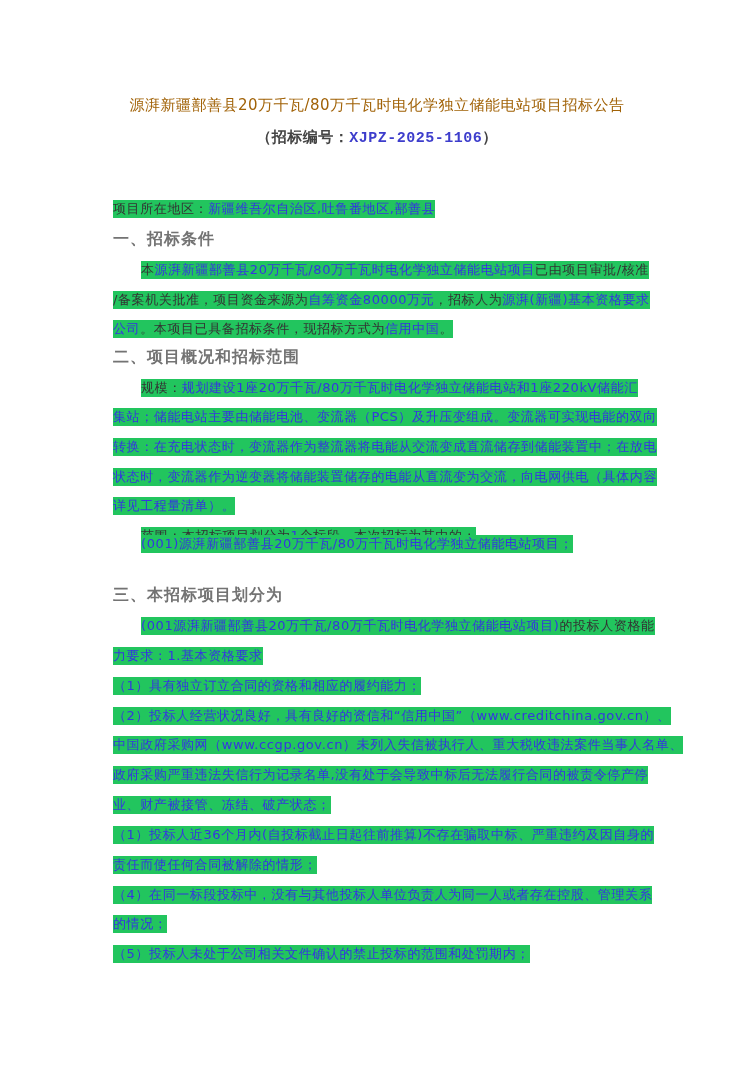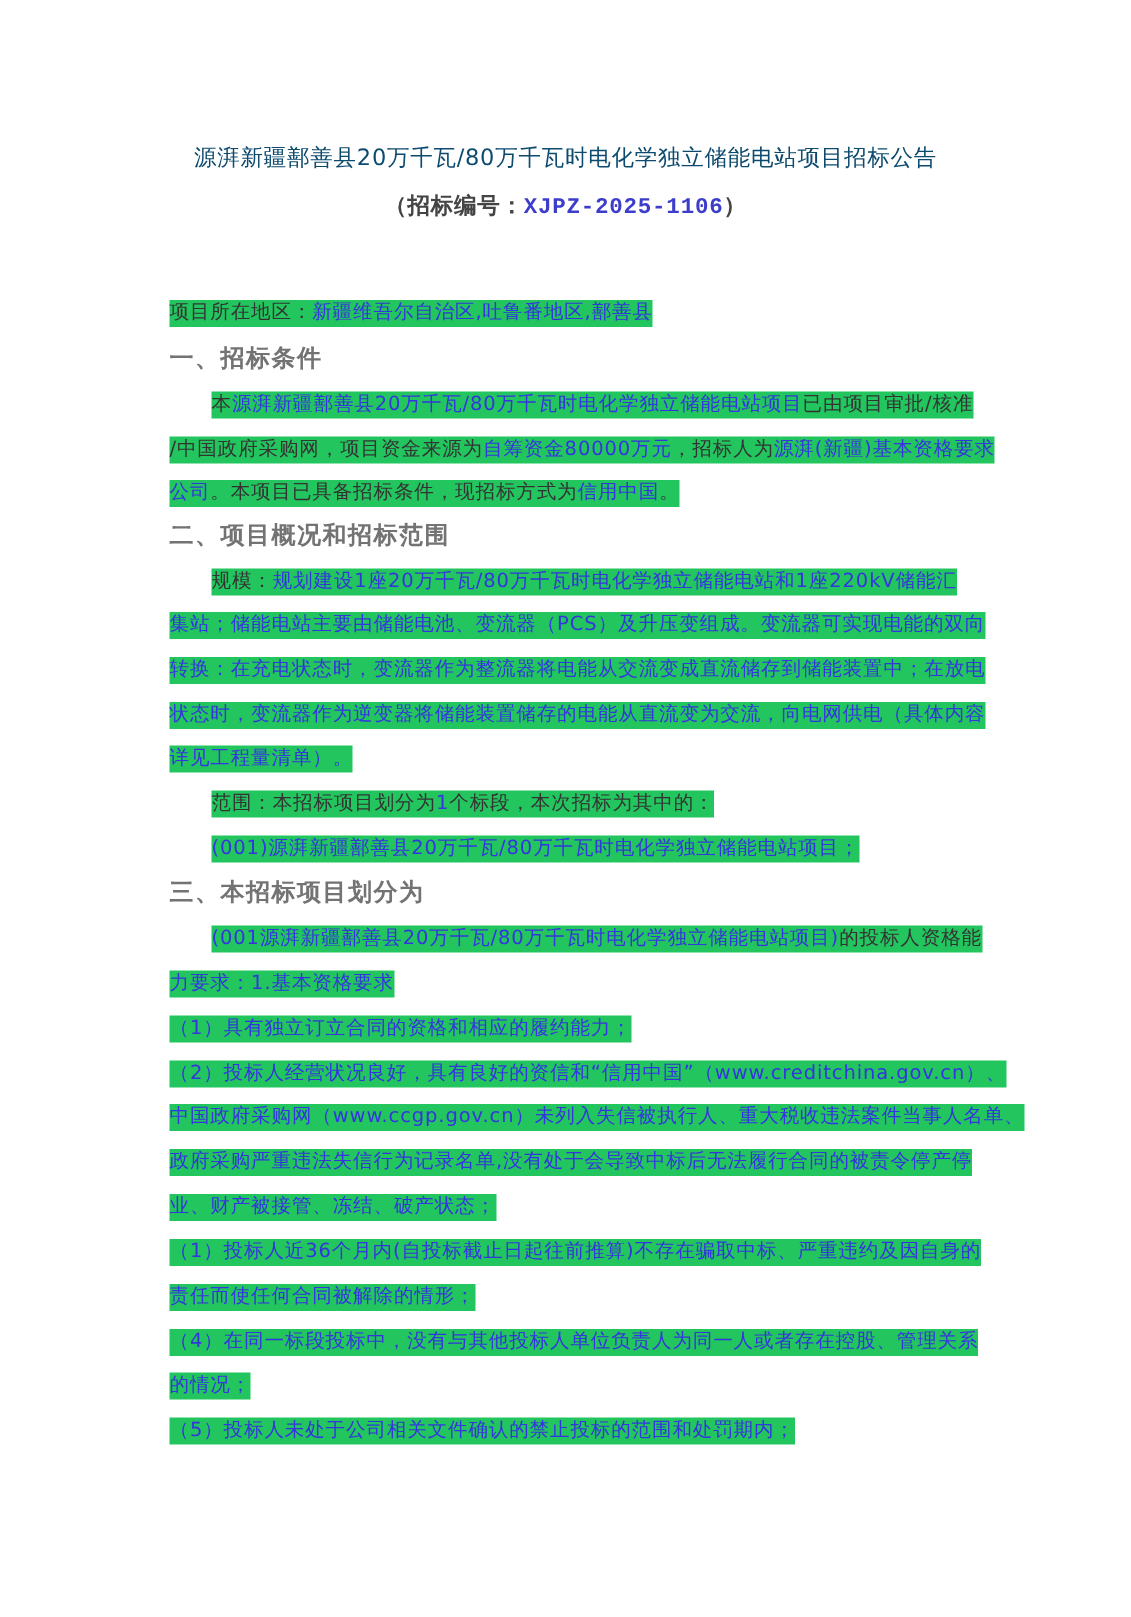--- a/index.html
+++ b/index.html
@@ -1,50 +1,50 @@
 <!DOCTYPE html>
 <html><head>
 <meta charset="utf-8">
 <style>
   html, body { margin: 0; padding: 0; background: #ffffff; }
   body { width: 754px; height: 1078px; position: relative; overflow: hidden;
          font-family: "DejaVu Sans", "Liberation Sans", sans-serif; color: #333333; }
   .page { position: absolute; left: 113px; top: 0; width: 533px; }
-  .title { position: absolute; left: 0; width: 754px; text-align: center; color: #0c4a6e;
+  .title { position: absolute; left: 0; width: 754px; text-align: center; color: #a16207;
            font-size: 15px; letter-spacing: 0.5px; }
   .t1 { top: 96px; }
   .t2 { top: 128px; color: #444; font-weight: bold; }
   .t2 .code { color: #3d3dcc; font-family: "Liberation Mono", "DejaVu Sans Mono", monospace; }
   .line { position: absolute; left: 0; white-space: nowrap; font-size: 13px; line-height: 18px;
           background: #22c55e; letter-spacing: 0.6px; }
   .blue { color: #3535e0; }
   .h { position: absolute; left: 0; font-size: 16px; font-weight: bold; color: #737373; letter-spacing: 1px; }
 </style>
 </head>
 <body>
 
 <div class="title t1">源湃新疆鄯善县20万千瓦/80万千瓦时电化学独立储能电站项目招标公告</div>
 <div class="title t2"><span>（招标编号：</span><span class="code">XJPZ-2025-1106</span><span>）</span></div>
 
 <div class="page">
   <div class="line" style="top:200px"><span>项目所在地区：</span><span class="blue">新疆维吾尔自治区,吐鲁番地区,鄯善县</span></div>
 
   <div class="h" style="top:229px">一、招标条件</div>
   <div class="line" style="top:261px;left:28px"><span>本</span><span class="blue">源湃新疆鄯善县20万千瓦/80万千瓦时电化学独立储能电站项目</span><span>已由项目审批/核准</span></div>
-  <div class="line" style="top:291px"><span>/中国政府采购网，项目资金来源为</span><span class="blue">自筹资金80000万元</span><span>，招标人为</span><span class="blue">源湃(新疆)基本资格要求</span></div>
+  <div class="line" style="top:291px"><span>/备案机关批准，项目资金来源为</span><span class="blue">自筹资金80000万元</span><span>，招标人为</span><span class="blue">源湃(新疆)基本资格要求</span></div>
   <div class="line" style="top:320px"><span class="blue">公司</span><span>。本项目已具备招标条件，现招标方式为</span><span class="blue">信用中国</span><span>。</span></div>
 
   <div class="h" style="top:347px">二、项目概况和招标范围</div>
   <div class="line" style="top:379px;left:28px"><span>规模：</span><span class="blue">规划建设1座20万千瓦/80万千瓦时电化学独立储能电站和1座220kV储能汇</span></div>
   <div class="line blue" style="top:408px">集站；储能电站主要由储能电池、变流器（PCS）及升压变组成。变流器可实现电能的双向</div>
   <div class="line blue" style="top:438px">转换：在充电状态时，变流器作为整流器将电能从交流变成直流储存到储能装置中；在放电</div>
   <div class="line blue" style="top:468px">状态时，变流器作为逆变器将储能装置储存的电能从直流变为交流，向电网供电（具体内容</div>
   <div class="line blue" style="top:497px">详见工程量清单）。</div>
   <div class="line" style="top:527px;left:28px"><span>范围：本招标项目划分为</span><span class="blue">1</span><span>个标段，本次招标为其中的：</span></div>
-  <div class="line blue" style="top:557px;left:28px">(001)源湃新疆鄯善县20万千瓦/80万千瓦时电化学独立储能电站项目；</div>
+  <div class="line blue" style="top:535px;left:28px">(001)源湃新疆鄯善县20万千瓦/80万千瓦时电化学独立储能电站项目；</div>
 
   <div class="h" style="top:585px">三、本招标项目划分为</div>
   <div class="line" style="top:617px;left:28px"><span class="blue">(001源湃新疆鄯善县20万千瓦/80万千瓦时电化学独立储能电站项目)</span><span>的投标人资格能</span></div>
   <div class="line" style="top:647px"><span class="blue">力要求：</span><span class="blue">1.基本资格要求</span></div>
   <div class="line blue" style="top:677px">（1）具有独立订立合同的资格和相应的履约能力；</div>
   <div class="line blue" style="top:707px">（2）投标人经营状况良好，具有良好的资信和“信用中国”（www.creditchina.gov.cn）、</div>
   <div class="line blue" style="top:736px">中国政府采购网（www.ccgp.gov.cn）未列入失信被执行人、重大税收违法案件当事人名单、</div>
   <div class="line blue" style="top:766px">政府采购严重违法失信行为记录名单,没有处于会导致中标后无法履行合同的被责令停产停</div>
   <div class="line blue" style="top:796px">业、财产被接管、冻结、破产状态；</div>
   <div class="line blue" style="top:826px">（1）投标人近36个月内(自投标截止日起往前推算)不存在骗取中标、严重违约及因自身的</div>

